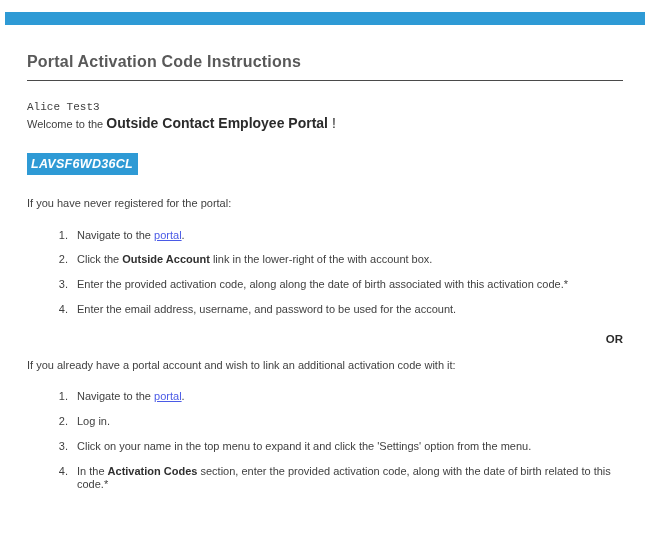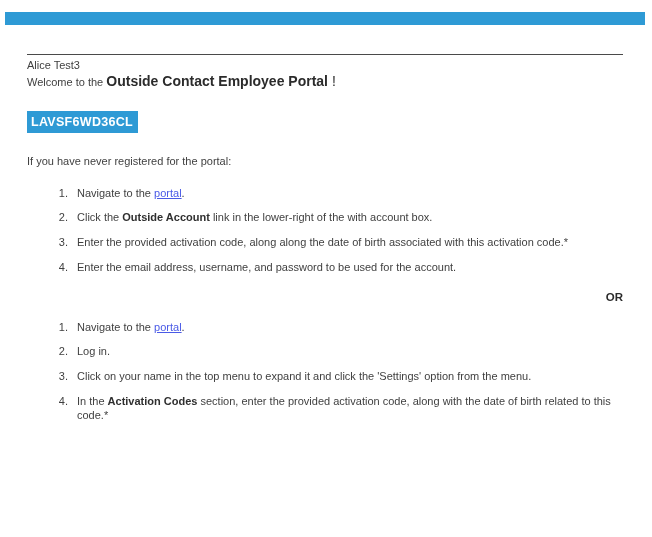--- a/index.html
+++ b/index.html
@@ -34,37 +34,38 @@
   }
   .title-rule {
     border: none;
     border-top: 1px solid #4a4a4a;
     margin-top: 9px;
     margin-bottom: 0;
   }
 
   .body-text { font-size: 11px; line-height: 1.25; }
 
-  .recipient { margin-top: 4px; }
+  .recipient { margin-top: 20px; font-family: Liberation Mono, monospace; }
 
   .welcome { font-size: 11px; }
   .welcome .portal-name { font-size: 14px; font-weight: bold; color: #2b2b2b; }
   .welcome .excl { font-size: 14px; color: #2b2b2b; }
 
   .intro { margin-top: 27px; }
 
   .code-wrap { margin-top: 22px; }
   .activation-code {
     display: inline-block;
     background: var(--accent, #2e9ad5);
     color: #ffffff;
     font-weight: bold;
     font-size: 12.5px;
     padding: 4px 5px 4px 4px;
     letter-spacing: 0.3px;
+    font-style: italic;
   }
 
   .section-heading { margin-top: 22px; }
 
   ol.steps {
     margin: 18px 0 6px 0;
     padding-left: 44px;
     font-size: 11px;
   }
   ol.steps li {
@@ -90,20 +91,21 @@
 </style>
 </head>
 <body>
 
 <div class="page">
 
   <div class="top-bar"></div>
 
   <div class="content">
 
+    <div class="title">Portal Activation Code Instructions</div>
     <hr class="title-rule">
 
     <p class="body-text recipient">Alice Test3</p>
 
     <p class="welcome"><span>Welcome to the </span><span class="portal-name">Outside Contact Employee Portal</span><span class="excl"> !</span></p>
 
 
     <div class="code-wrap">
       <span class="activation-code">LAVSF6WD36CL</span>
     </div>
@@ -112,20 +114,21 @@
 
     <ol class="steps">
         <li><span>Navigate to the </span><a class="link" href="#">portal</a><span>.</span></li>
         <li><span>Click the </span><strong>Outside Account</strong><span> link in the lower-right of the with account box.</span></li>
         <li><span>Enter the provided activation code, along along the date of birth associated with this activation code.*</span></li>
         <li><span>Enter the email address, username, and password to be used for the account.</span></li>
       </ol>
 
     <div class="or-row">OR</div>
 
+    <p class="body-text">If you already have a portal account and wish to link an additional activation code with it:</p>
 
     <ol class="steps">
         <li><span>Navigate to the </span><a class="link" href="#">portal</a><span>.</span></li>
         <li><span>Log in.</span></li>
         <li><span>Click on your name in the top menu to expand it and click the 'Settings' option from the menu.</span></li>
         <li><span>In the </span><strong>Activation Codes</strong><span> section, enter the provided activation code, along with the date of birth related to this code.*</span></li>
       </ol>
 
   </div>
 

